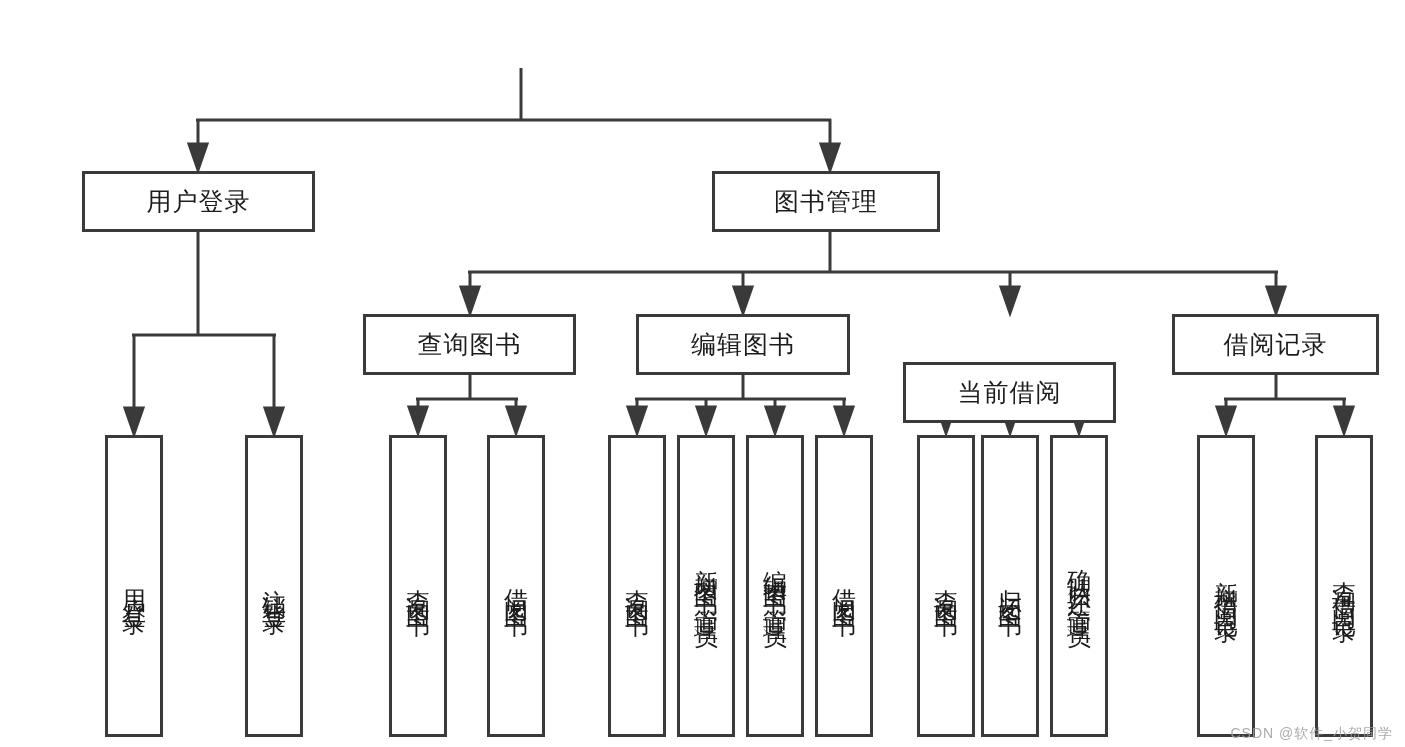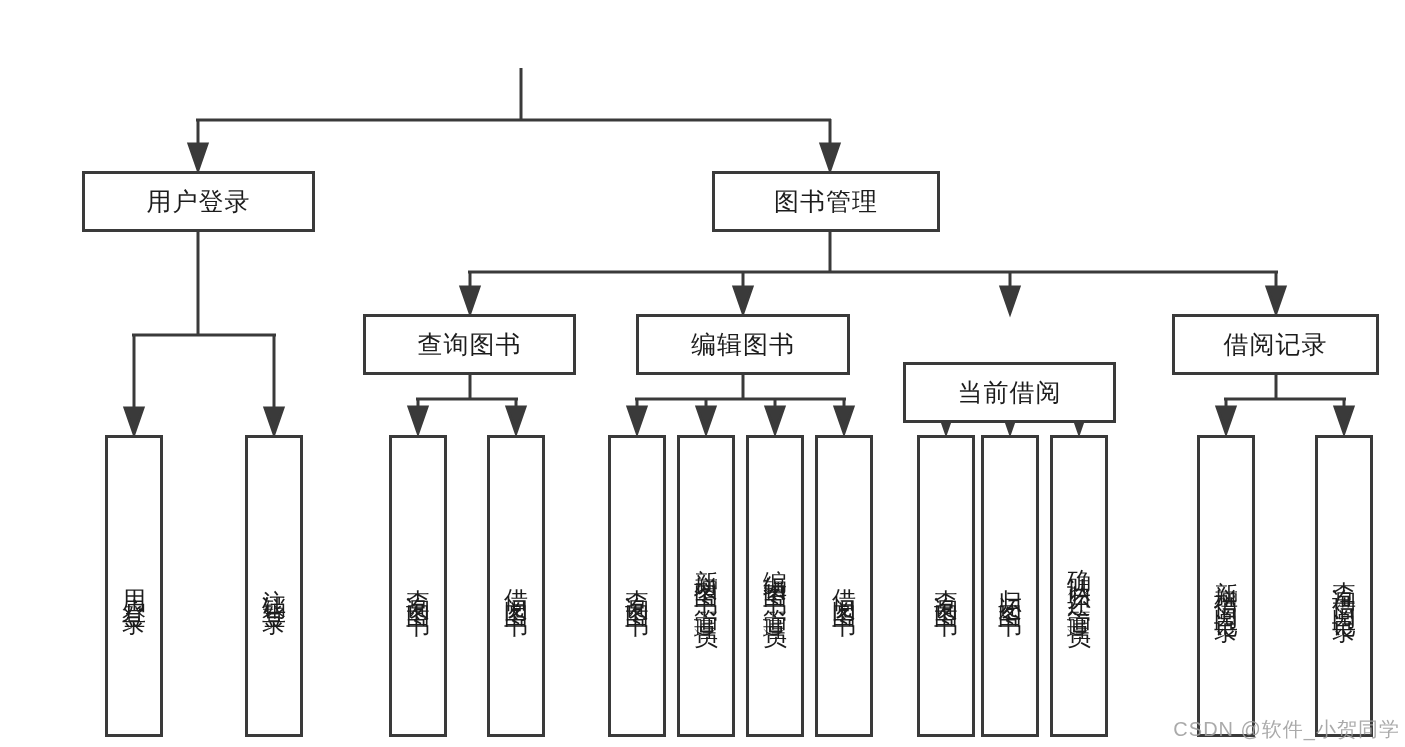--- a/index.html
+++ b/index.html
@@ -67,23 +67,23 @@
   .leaf.f6  { left: 677px; }
   .leaf.f7  { left: 746px; }
   .leaf.f8  { left: 815px; }
   .leaf.f9  { left: 917px; }
   .leaf.f10 { left: 981px; }
   .leaf.f11 { left: 1050px; }
   .leaf.f12 { left: 1197px; }
   .leaf.f13 { left: 1315px; }
   .watermark {
     position: absolute;
-    right: 5px;
+    right: 12px;
     bottom: 4px;
-    font-size: 20px;
+    font-size: 14px;
     color: rgba(158, 158, 158, 0.88);
     letter-spacing: 1px;
     white-space: nowrap;
     text-align: center;
   }
 </style>
 </head>
 <body>
 
 <div id="canvas">

